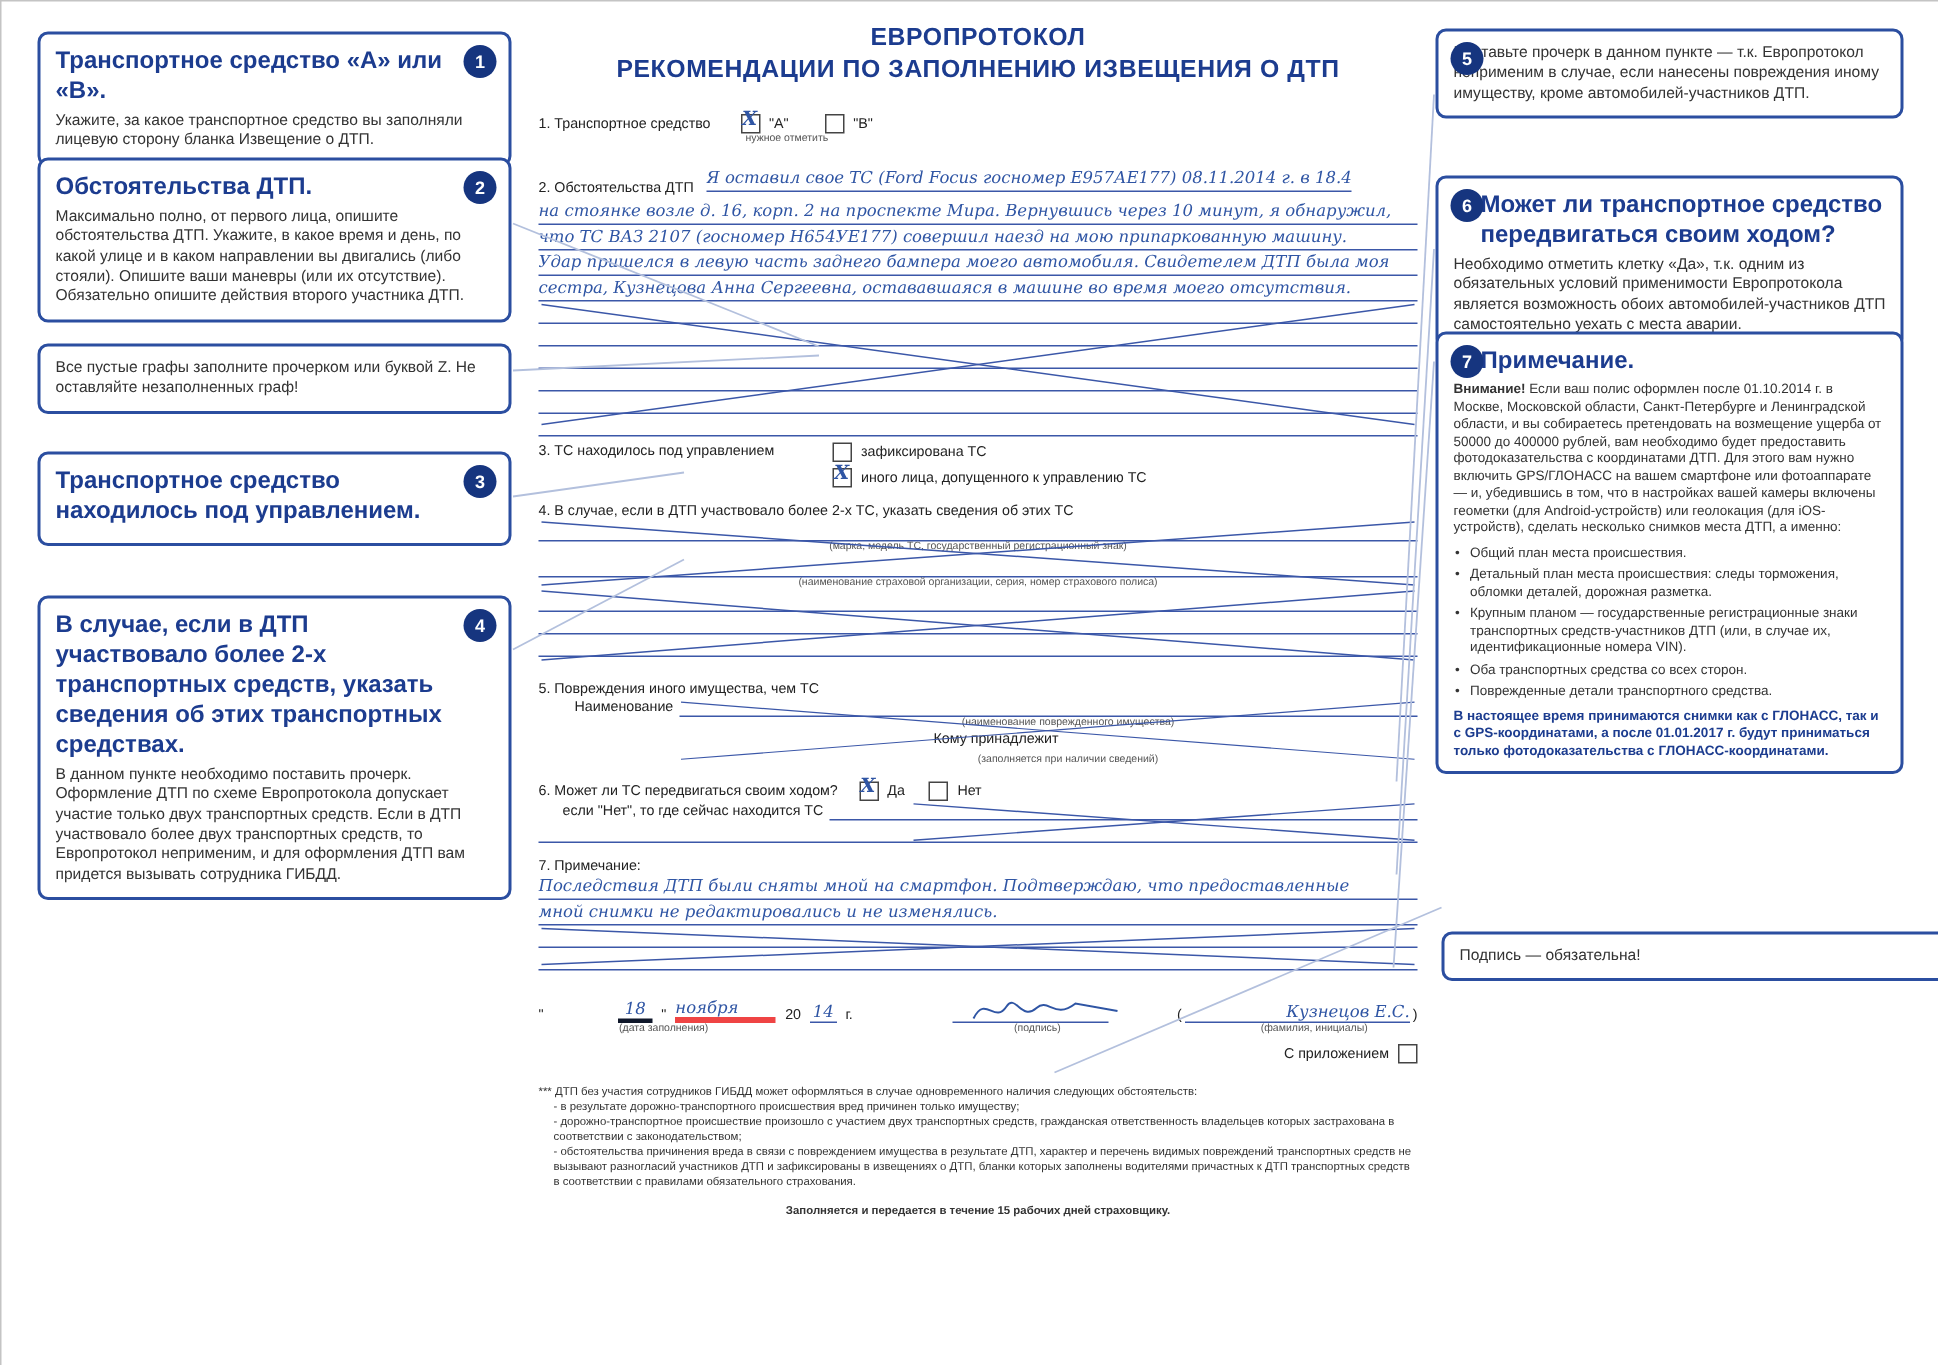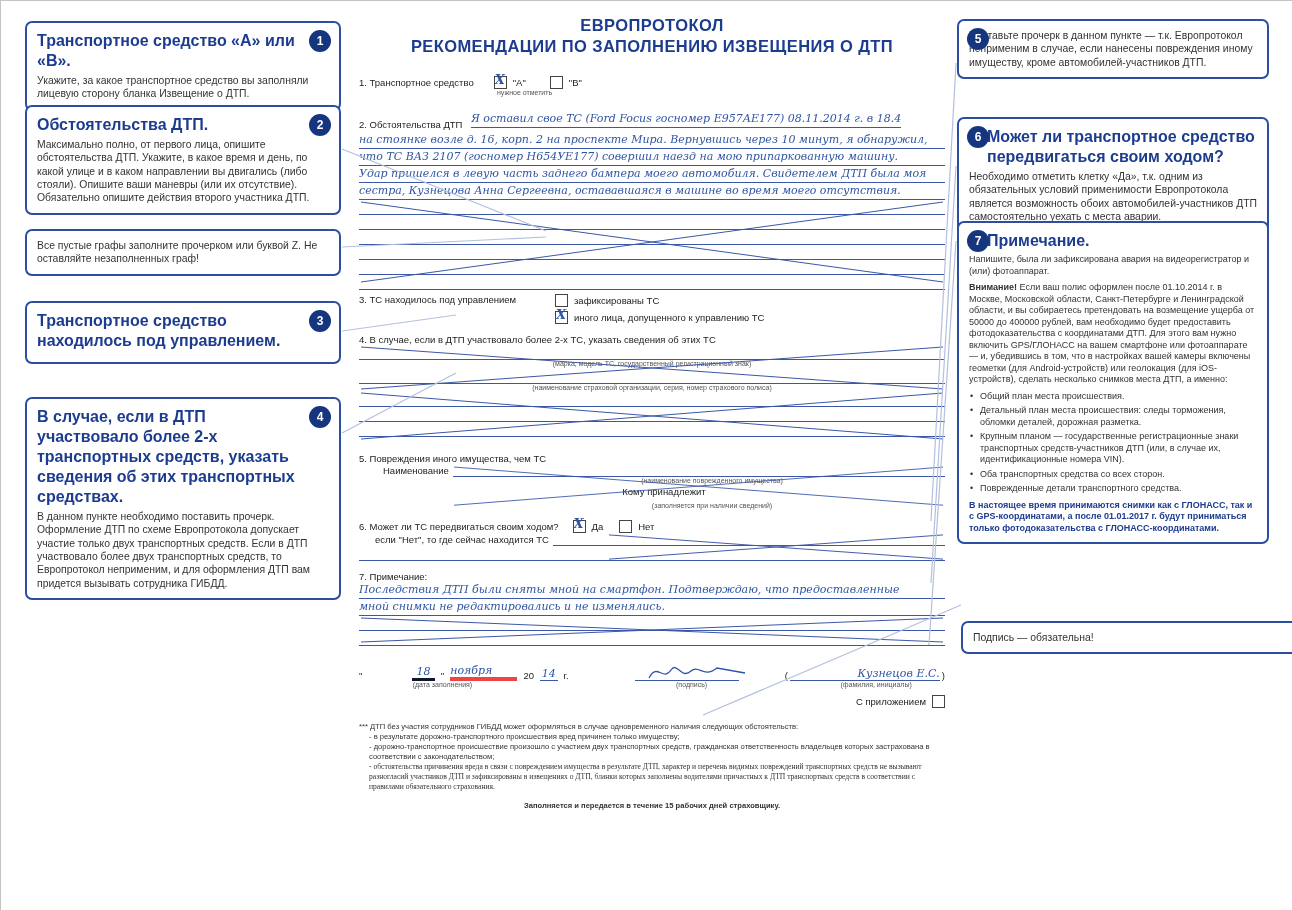--- a/index.html
+++ b/index.html
@@ -123,21 +123,21 @@
             <line x1="2" y1="2" x2="584" y2="82"></line>
         </svg>
       </div>
     </div>
 
     <div class="row" style="align-items:flex-start;margin-bottom:10px;">
       <span class="q-label" style="width:190px;">3. ТС находилось под управлением</span>
       <div>
         <div class="row" style="margin-bottom:4px;">
           <span class="checkbox"></span>
-          <span class="q-label">зафиксированы ТС</span>
+          <span class="q-label">зафиксирована ТС</span>
         </div>
         <div class="row">
           <span class="checkbox">
             <span class="mark hw">X</span>
           </span>
           <span class="q-label">иного лица, допущенного к управлению ТС</span>
         </div>
       </div>
     </div>
 
@@ -248,41 +248,40 @@
 
     <div class="row" style="justify-content:flex-end;gap:6px;margin-bottom:14px;">
       <span class="q-label">С приложением</span>
       <span class="checkbox"></span>
     </div>
 
     <div class="footnote">
       <div>*** ДТП без участия сотрудников ГИБДД может оформляться в случае одновременного наличия следующих обстоятельств:</div>
       <div style="margin-left:10px;">- в результате дорожно-транспортного происшествия вред причинен только имуществу;</div>
       <div style="margin-left:10px;">- дорожно-транспортное происшествие произошло с участием двух транспортных средств, гражданская ответственность владельцев которых застрахована в соответствии с законодательством;</div>
-      <div style="margin-left:10px;font-family:Liberation Serif, serif;">- обстоятельства причинения вреда в связи с повреждением имущества в результате ДТП, характер и перечень видимых повреждений транспортных средств не вызывают разногласий участников ДТП и зафиксированы в извещениях о ДТП, бланки которых заполнены водителями причастных к ДТП транспортных средств в соответствии с правилами обязательного страхования.</div>
+      <div style="margin-left:10px;">- обстоятельства причинения вреда в связи с повреждением имущества в результате ДТП, характер и перечень видимых повреждений транспортных средств не вызывают разногласий участников ДТП и зафиксированы в извещениях о ДТП, бланки которых заполнены водителями причастных к ДТП транспортных средств в соответствии с правилами обязательного страхования.</div>
     </div>
     <div class="footnote" style="text-align:center;font-weight:bold;margin-top:10px;">Заполняется и передается в течение 15 рабочих дней страховщику.</div>
   </div>
 
   <div class="callout pad-l" style="left:956px;top:18px;width:312px;">
     <div class="badge badge-left">5</div>
     <div class="c-body" style="margin-left:-18px;">Поставьте прочерк в данном пункте — т.к. Европротокол неприменим в случае, если нанесены повреждения иному имуществу, кроме автомобилей-участников ДТП.</div>
   </div>
 
   <div class="callout pad-l" style="left:956px;top:116px;width:312px;">
     <div class="badge badge-left">6</div>
     <div class="c-title">Может ли транспортное средство передвигаться своим ходом?</div>
     <div class="c-body" style="margin-left:-18px;">Необходимо отметить клетку «Да», т.к. одним из обязательных условий применимости Европротокола является возможность обоих автомобилей-участников ДТП самостоятельно уехать с места аварии.</div>
   </div>
 
   <div class="callout pad-l" style="left:956px;top:220px;width:312px;">
     <div class="badge badge-left">7</div>
     <div class="c-title">Примечание.</div>
     <div class="c-body" style="margin-left:-18px;font-size:9px;">
-      <div style="margin-bottom:5px;">Напишите, была ли зафиксирована авария на видеорегистратор и (или) фотоаппарат.</div>
       <div style="margin-bottom:5px;">
         <b>Внимание!</b><span> Если ваш полис оформлен после 01.10.2014 г. в Москве, Московской области, Санкт-Петербурге и Ленинградской области, и вы собираетесь претендовать на возмещение ущерба от 50000 до 400000 рублей, вам необходимо будет предоставить фотодоказательства с координатами ДТП. Для этого вам нужно включить GPS/ГЛОНАСС на вашем смартфоне или фотоаппарате — и, убедившись в том, что в настройках вашей камеры включены геометки (для Android-устройств) или геолокация (для iOS-устройств), сделать несколько снимков места ДТП, а именно:</span>
       </div>
       <div class="bullet">Общий план места происшествия.</div>
       <div class="bullet">Детальный план места происшествия: следы торможения, обломки деталей, дорожная разметка.</div>
       <div class="bullet">Крупным планом — государственные регистрационные знаки транспортных средств-участников ДТП (или, в случае их, идентификационные номера VIN).</div>
       <div class="bullet">Оба транспортных средства со всех сторон.</div>
       <div class="bullet">Поврежденные детали транспортного средства.</div>
       <div class="bold-blue" style="margin-top:5px;">В настоящее время принимаются снимки как с ГЛОНАСС, так и с GPS-координатами, а после 01.01.2017 г. будут приниматься только фотодоказательства с ГЛОНАСС-координатами.</div>
     </div>

